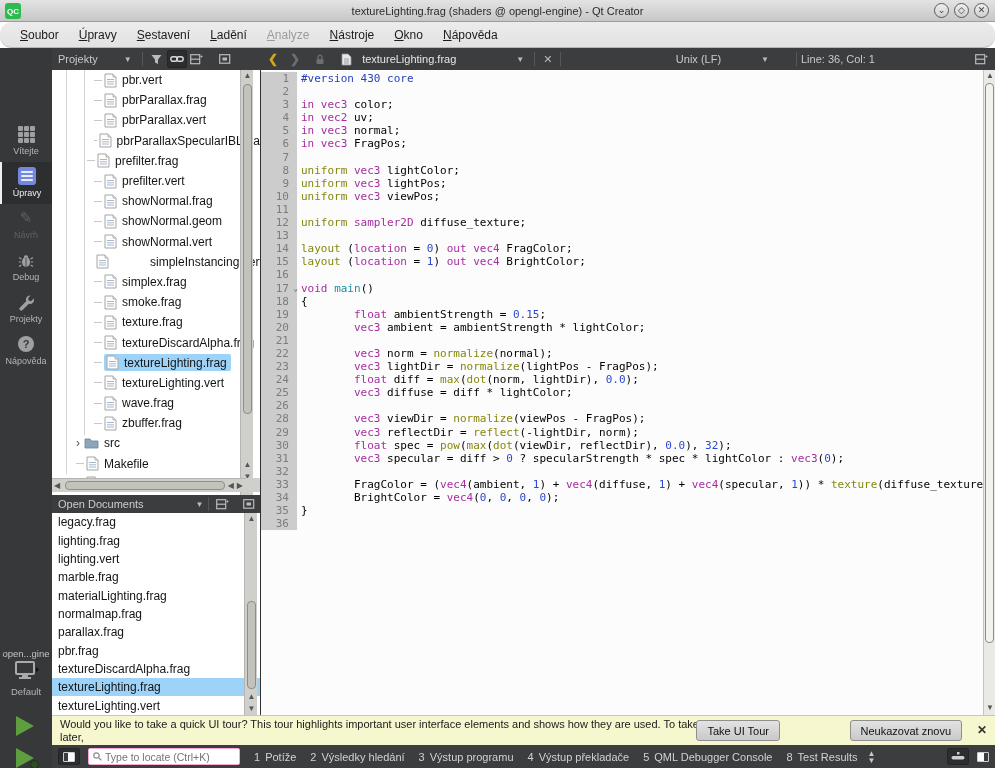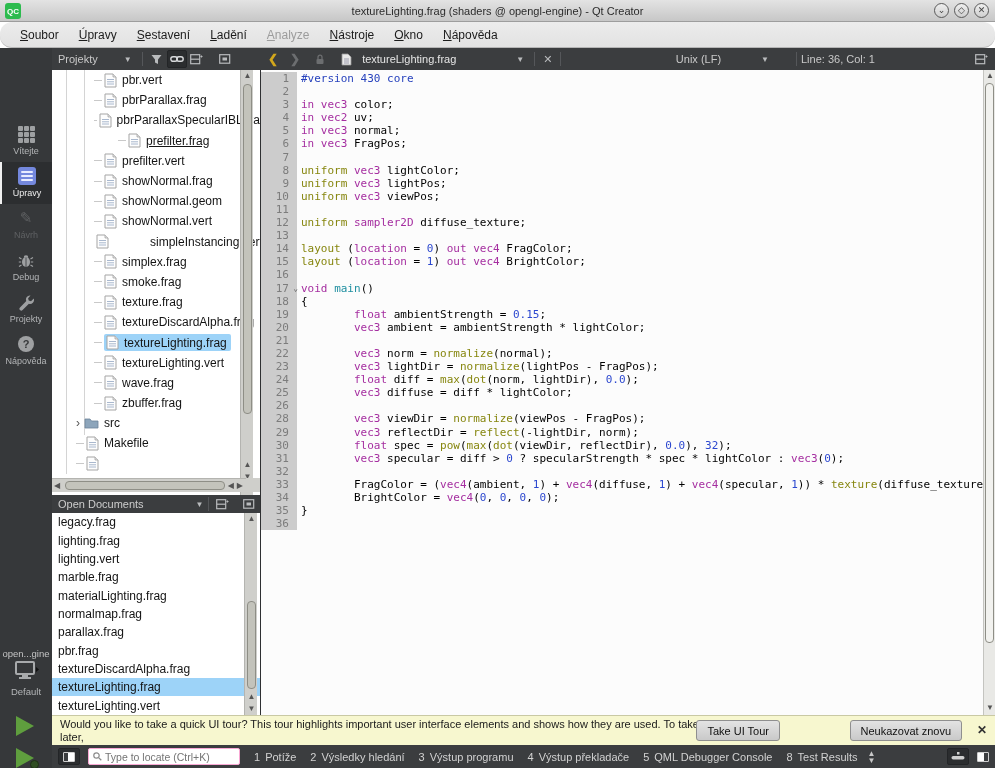--- a/index.html
+++ b/index.html
@@ -335,24 +335,35 @@
           </span>
         </div>
         <div class="trow" style="padding-left: 42px;">
           <span class="dash"></span>
           <span style="display: flex; align-items: center;">
             <svg width="13" height="15" viewBox="0 0 13 15" style="margin-right:5px">
               <path d="M1 1h8l3 3v10H1z" fill="#fdfdfd" stroke="#a5a5a5" stroke-width="1"></path>
               <path d="M9 1v3h3" fill="#e2e2e2" stroke="#a5a5a5" stroke-width="0.8"></path>
               <path d="M3 6.5h7M3 8.8h7M3 11h7" stroke="#9fb0c8" stroke-width="0.9"></path>
             </svg>
+            <span>pbrParallax.vert</span>
+          </span>
+        </div>
+        <div class="trow" style="padding-left: 42px;">
+          <span class="dash"></span>
+          <span style="display: flex; align-items: center;">
+            <svg width="13" height="15" viewBox="0 0 13 15" style="margin-right:5px">
+              <path d="M1 1h8l3 3v10H1z" fill="#fdfdfd" stroke="#a5a5a5" stroke-width="1"></path>
+              <path d="M9 1v3h3" fill="#e2e2e2" stroke="#a5a5a5" stroke-width="0.8"></path>
+              <path d="M3 6.5h7M3 8.8h7M3 11h7" stroke="#9fb0c8" stroke-width="0.9"></path>
+            </svg>
             <span>pbrParallaxSpecularIBL.fra</span>
           </span>
         </div>
-        <div class="trow" style="padding-left: 66px; text-decoration: underline;">
+        <div class="trow" style="padding-left: 35px;">
           <span class="dash"></span>
           <span style="display: flex; align-items: center;">
             <svg width="13" height="15" viewBox="0 0 13 15" style="margin-right:5px">
               <path d="M1 1h8l3 3v10H1z" fill="#fdfdfd" stroke="#a5a5a5" stroke-width="1"></path>
               <path d="M9 1v3h3" fill="#e2e2e2" stroke="#a5a5a5" stroke-width="0.8"></path>
               <path d="M3 6.5h7M3 8.8h7M3 11h7" stroke="#9fb0c8" stroke-width="0.9"></path>
             </svg>
             <span>prefilter.frag</span>
           </span>
         </div>

